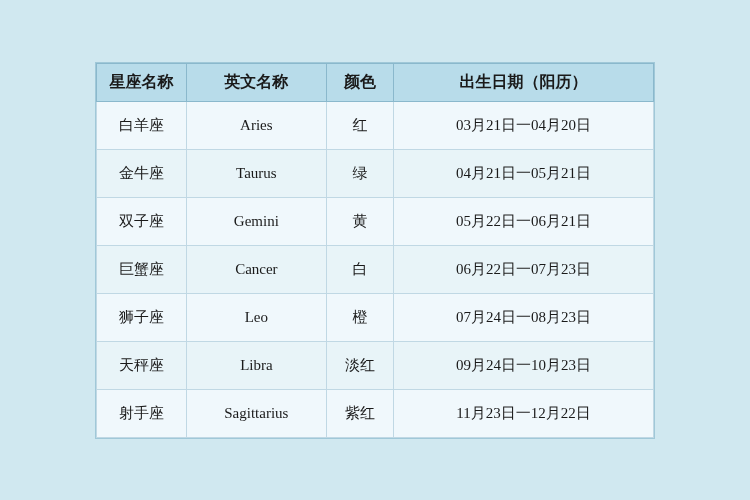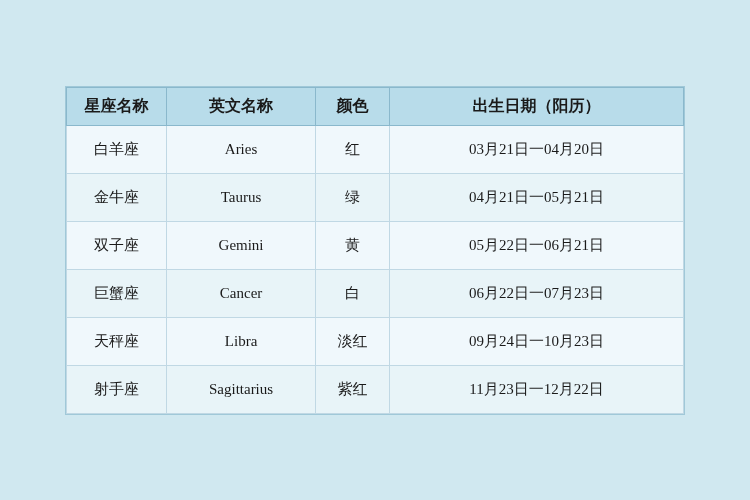--- a/index.html
+++ b/index.html
@@ -15,21 +15,21 @@
       display: flex;
       align-items: center;
       justify-content: center;
       font-family: 'SimSun', 'STSong', serif;
       overflow: hidden;
     }
 
     .table-container {
       background-color: #e8f4f8;
       border: 1px solid #a0c8d8;
-      width: 620px;
+      width: 560px;
     }
 
     table {
       width: 100%;
       border-collapse: collapse;
     }
 
     th {
       background-color: #b8dcea;
       color: #1a1a1a;
@@ -90,20 +90,26 @@
           <td>黄</td>
           <td>05月22日一06月21日</td>
         </tr>
         <tr>
           <td>巨蟹座</td>
           <td>Cancer</td>
           <td>白</td>
           <td>06月22日一07月23日</td>
         </tr>
         <tr>
+          <td>狮子座</td>
+          <td>Leo</td>
+          <td>橙</td>
+          <td>07月24日一08月23日</td>
+        </tr>
+        <tr>
           <td>天秤座</td>
           <td>Libra</td>
           <td>淡红</td>
           <td>09月24日一10月23日</td>
         </tr>
         <tr>
           <td>射手座</td>
           <td>Sagittarius</td>
           <td>紫红</td>
           <td>11月23日一12月22日</td>

